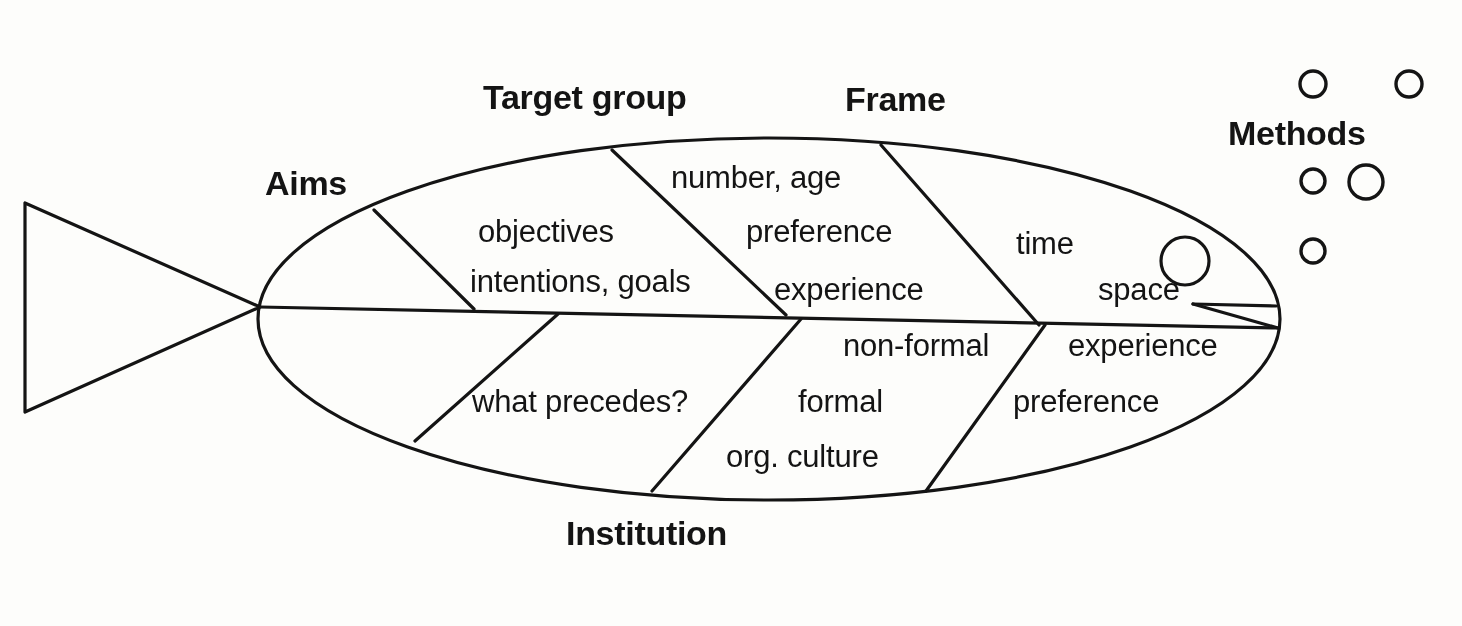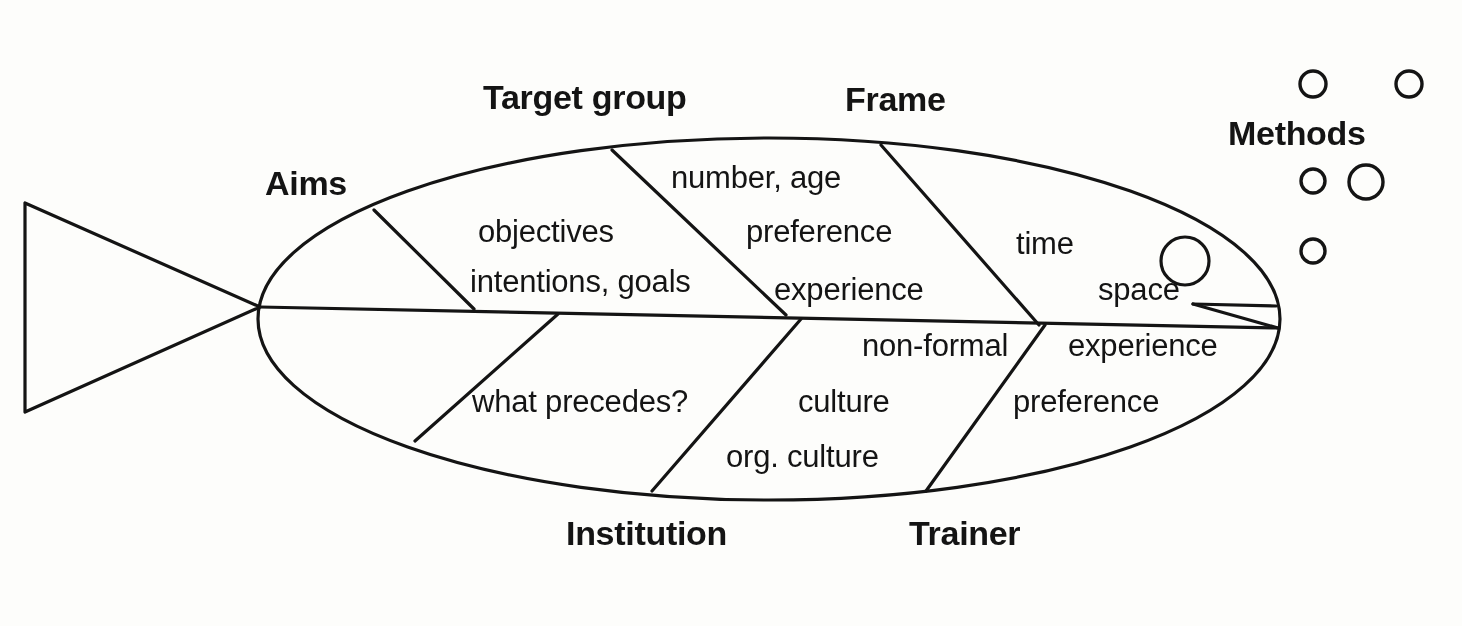--- a/index.html
+++ b/index.html
@@ -78,42 +78,41 @@
 
   <div class="lbl category-label" style="left:483px; top:80px;">Target group</div>
 
   <div class="lbl category-label" style="left:845px; top:82px;">Frame</div>
 
   <div class="lbl category-label" style="left:1228px; top:116px;">Methods</div>
 
 
   <div class="lbl category-label" style="left:566px; top:516px;">Institution</div>
 
-  <div class="lbl category-label" style="left:909px; top:516px;">Trainer</div>
 
   <div class="lbl cause-label" style="left:478px; top:216px;">objectives</div>
 
   <div class="lbl cause-label" style="left:470px; top:266px;">intentions, goals</div>
 
   <div class="lbl cause-label" style="left:671px; top:162px;">number, age</div>
 
   <div class="lbl cause-label" style="left:746px; top:216px;">preference</div>
 
   <div class="lbl cause-label" style="left:774px; top:274px;">experience</div>
 
   <div class="lbl cause-label" style="left:1016px; top:228px;">time</div>
 
   <div class="lbl cause-label" style="left:1070px; top:274px;margin-left:28px;">space</div>
 
 
   <div class="lbl cause-label" style="left:472px; top:386px;">what precedes?</div>
 
-  <div class="lbl cause-label" style="left:862px; top:330px;">non-formal</div>
+  <div class="lbl cause-label" style="left:843px; top:330px;">non-formal</div>
 
-  <div class="lbl cause-label" style="left:798px; top:386px;">culture</div>
+  <div class="lbl cause-label" style="left:798px; top:386px;">formal</div>
 
   <div class="lbl cause-label" style="left:726px; top:441px;">org. culture</div>
 
   <div class="lbl cause-label" style="left:1068px; top:330px;">experience</div>
 
   <div class="lbl cause-label" style="left:1013px; top:386px;">preference</div>
 
 </div>
 
 </body></html>

